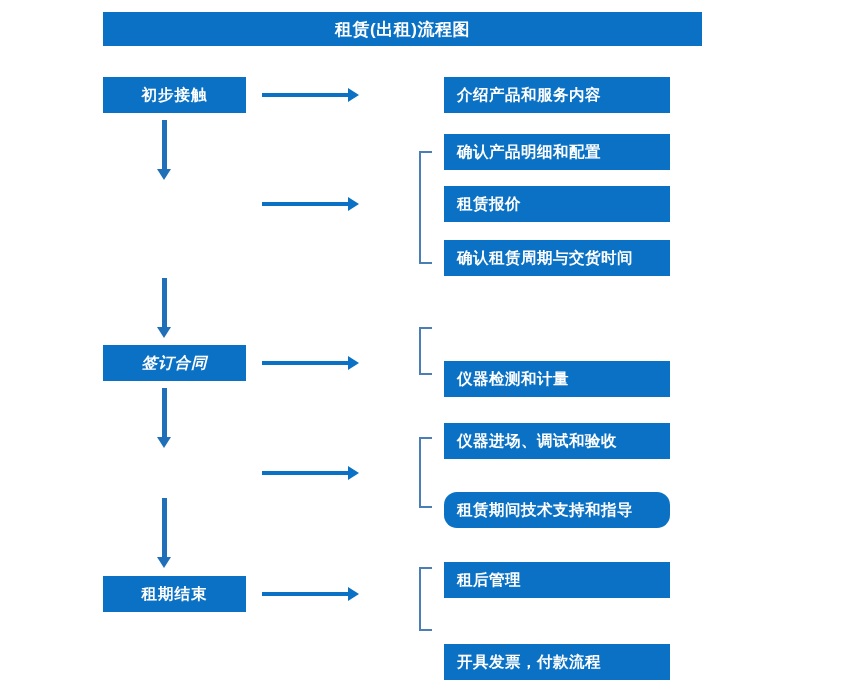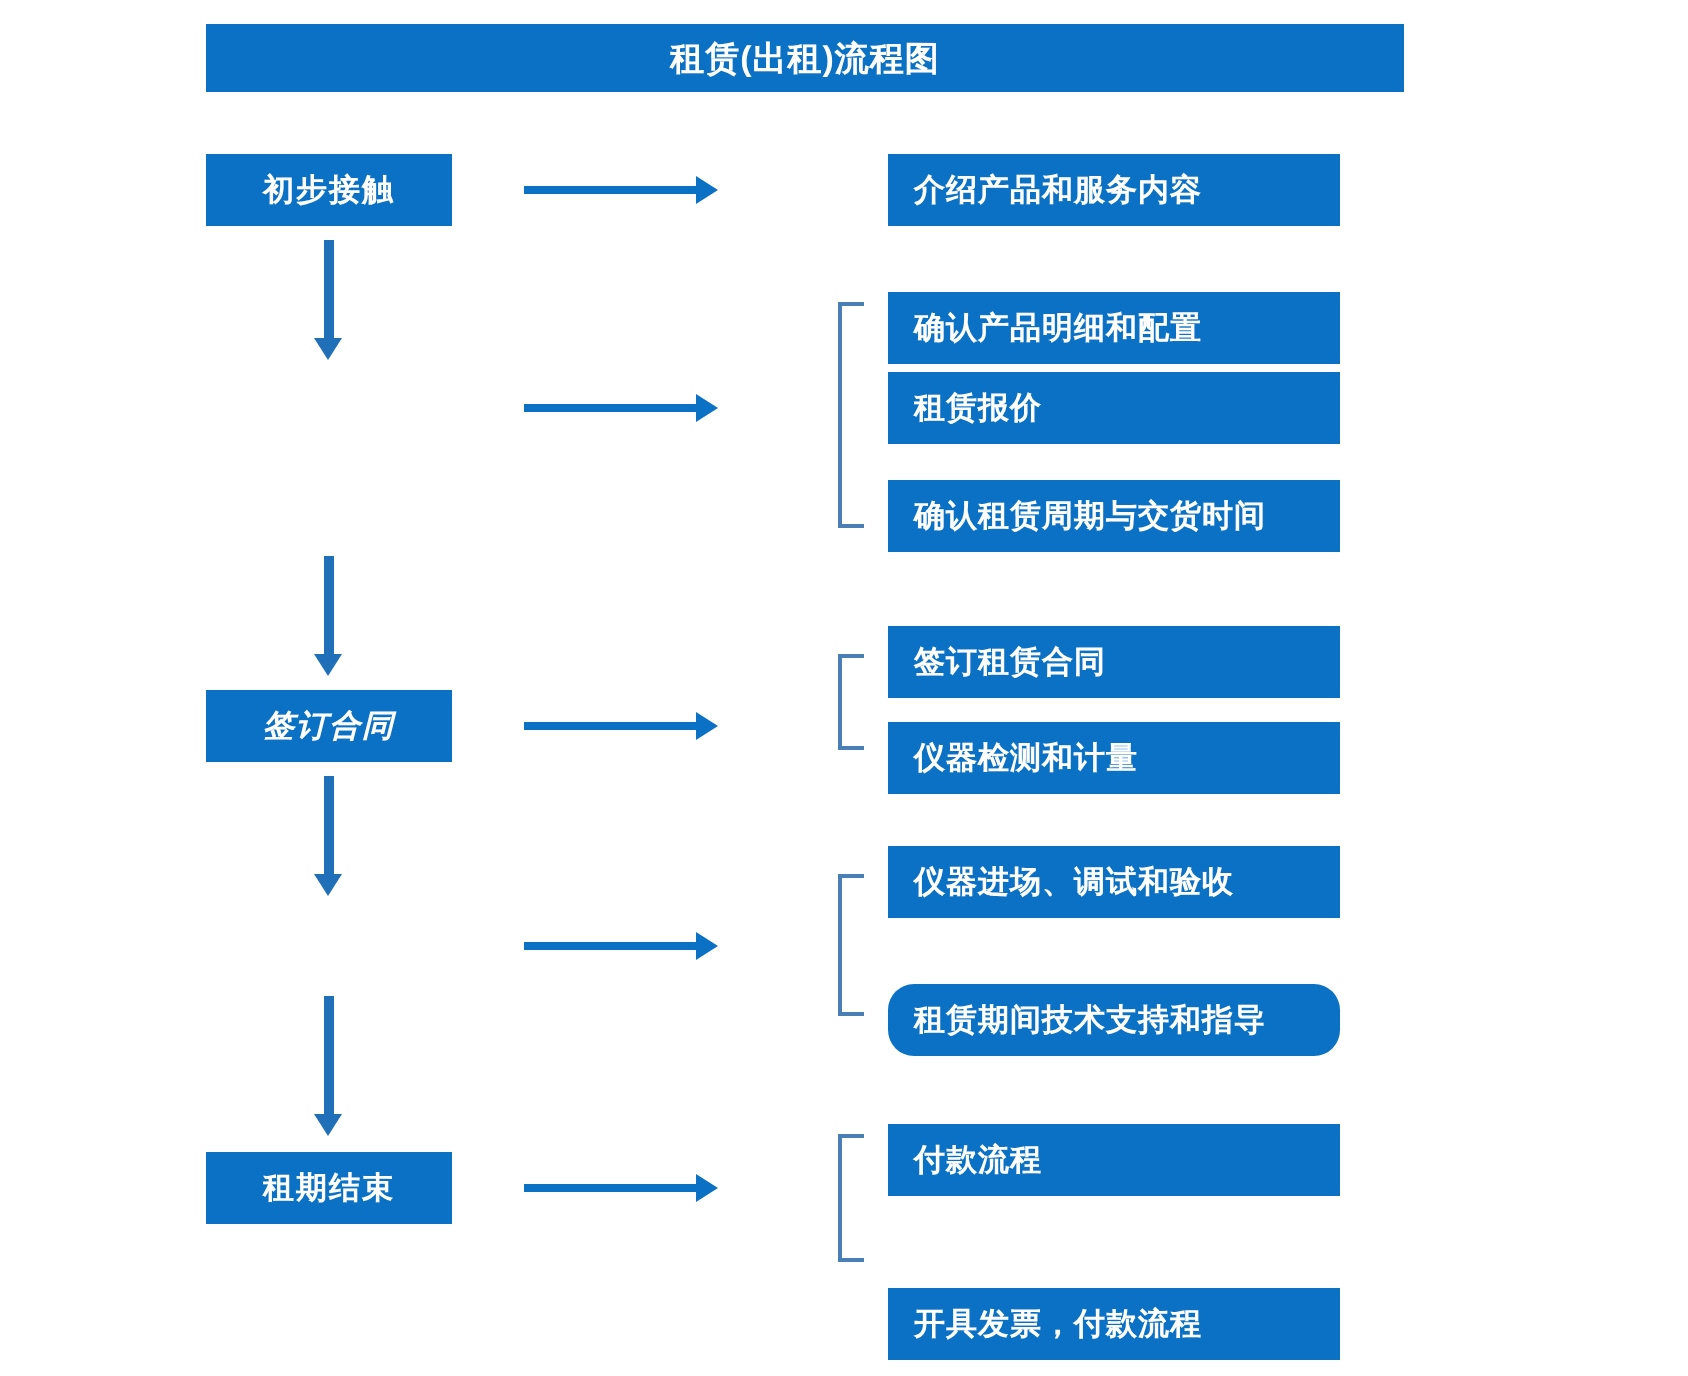--- a/index.html
+++ b/index.html
@@ -41,21 +41,21 @@
     position: absolute;
     background: #0a71c4;
     color: #ffffff;
     font-weight: bold;
     display: flex;
     align-items: center;
     box-sizing: border-box;
   }
   .node.stage {
     left: 103px;
-    width: 123px;
+    width: 143px;
     height: 36px;
     justify-content: center;
     font-size: 15.5px;
     letter-spacing: 1px;
   }
   .node.detail {
     left: 444px;
     width: 226px;
     height: 36px;
     justify-content: flex-start;
@@ -172,26 +172,25 @@
     <div class="shaft"></div>
     <div class="head"></div>
   </div>
 
   <div class="bracket" style="top:151px; height:113px;"></div>
   <div class="bracket" style="top:327px; height:48px;"></div>
   <div class="bracket" style="top:437px; height:71px;"></div>
   <div class="bracket" style="top:567px; height:64px;"></div>
 
   <div class="node detail" style="top:77px;">介绍产品和服务内容</div>
-  <div class="node detail" style="top:134px;margin-top:12px;">确认产品明细和配置</div>
+  <div class="node detail" style="top:134px;">确认产品明细和配置</div>
   <div class="node detail" style="top:186px;">租赁报价</div>
   <div class="node detail" style="top:240px;">确认租赁周期与交货时间</div>
 
-  <div class="node detail" style="top:313px;">签订租赁合同</div>
   <div class="node detail" style="top:361px;">仪器检测和计量</div>
 
   <div class="node detail" style="top:423px;">仪器进场、调试和验收</div>
   <div class="node detail" style="top:492px;border-radius:13px;">租赁期间技术支持和指导</div>
 
-  <div class="node detail" style="top:562px;">付款流程</div>
+  <div class="node detail" style="top:562px;">租后管理</div>
   <div class="node detail" style="top:644px;">开具发票，付款流程</div>
 
 </div>
 
 </body></html>

